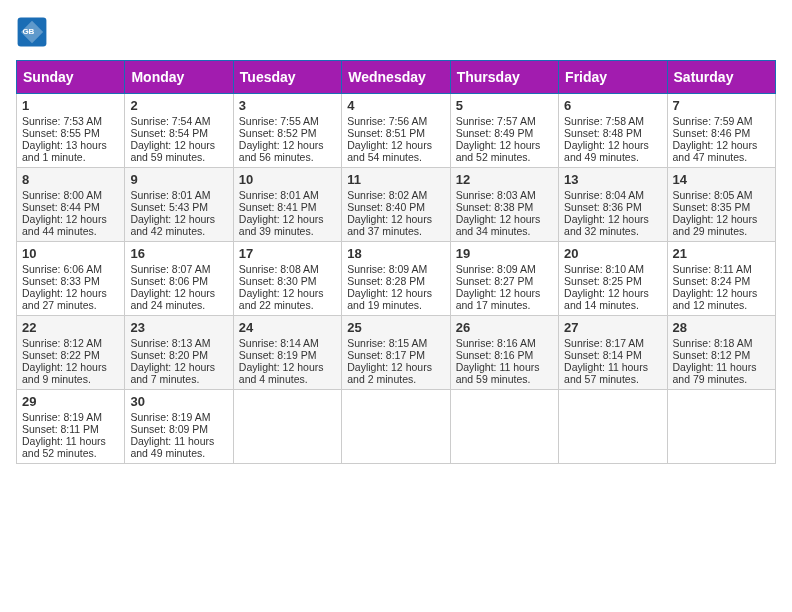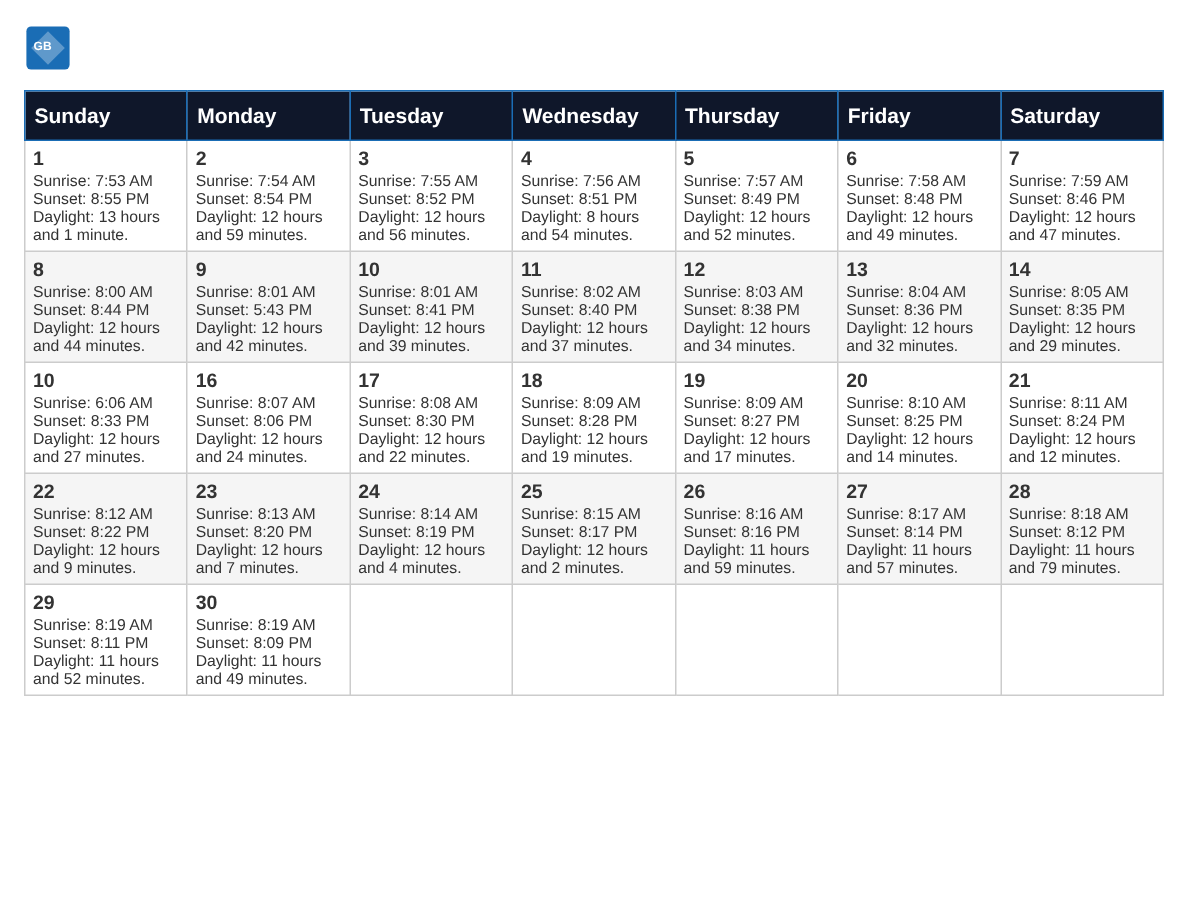--- a/index.html
+++ b/index.html
@@ -35,21 +35,21 @@
     }
     .calendar-subtitle {
       font-size: 16px;
       color: #333;
     }
     table {
       width: 100%;
       border-collapse: collapse;
     }
     thead tr th {
-      background-color: #0f172a;
+      background-color: #a21caf;
       color: #fff;
       font-size: 14px;
       font-weight: bold;
       padding: 8px 6px;
       text-align: left;
       border: 1px solid #1a6db5;
     }
     tbody tr td {
       border: 1px solid #ccc;
       vertical-align: top;
@@ -125,21 +125,21 @@
         <td>
           <span class="day-num">3</span>
           <span>Sunrise: 7:55 AM</span><br>
           <span>Sunset: 8:52 PM</span><br>
           <span>Daylight: 12 hours and 56 minutes.</span>
         </td>
         <td>
           <span class="day-num">4</span>
           <span>Sunrise: 7:56 AM</span><br>
           <span>Sunset: 8:51 PM</span><br>
-          <span>Daylight: 8 hours and 54 minutes.</span>
+          <span>Daylight: 12 hours and 54 minutes.</span>
         </td>
         <td>
           <span class="day-num">5</span>
           <span>Sunrise: 7:57 AM</span><br>
           <span>Sunset: 8:49 PM</span><br>
           <span>Daylight: 12 hours and 52 minutes.</span>
         </td>
         <td>
           <span class="day-num">6</span>
           <span>Sunrise: 7:58 AM</span><br>

